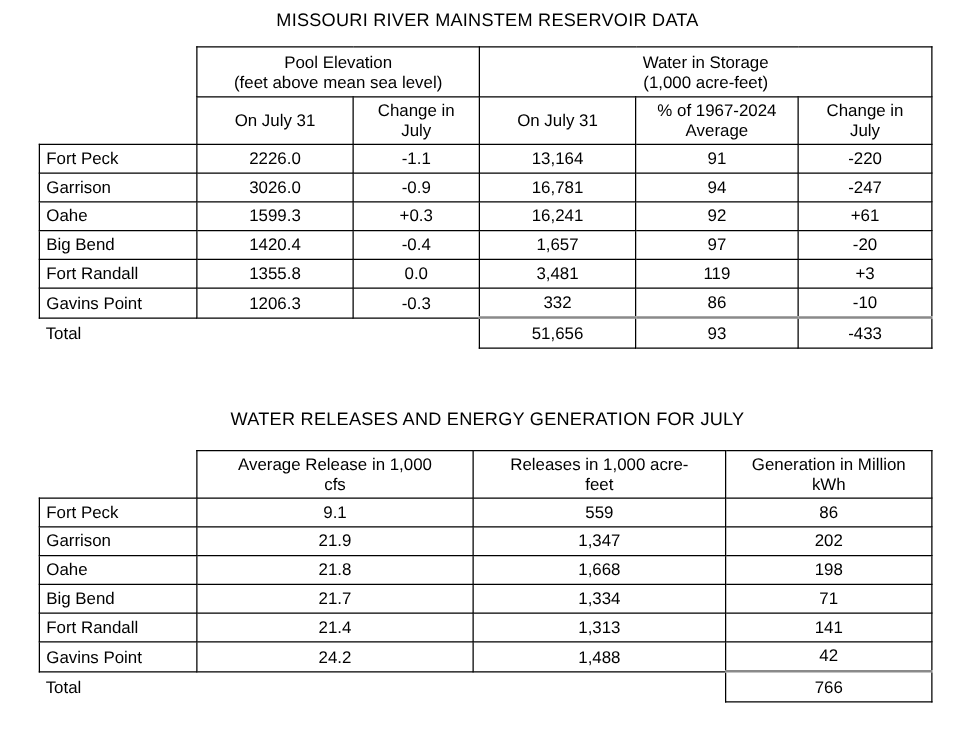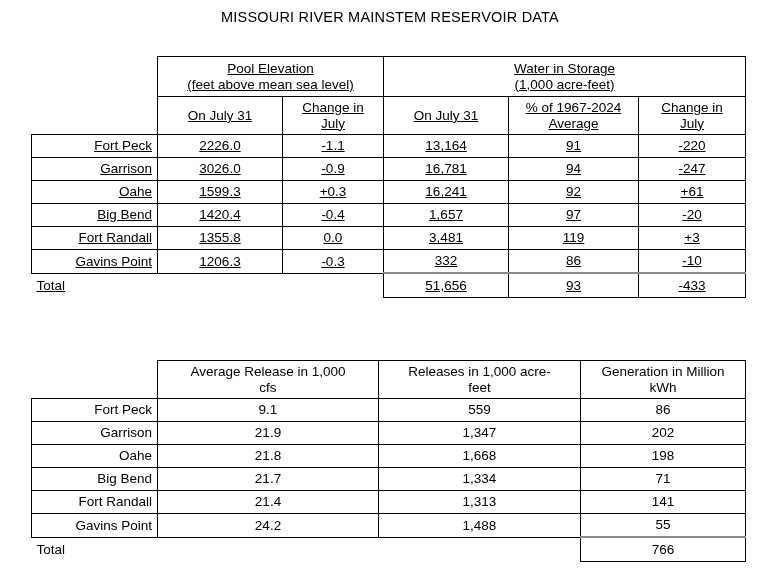--- a/index.html
+++ b/index.html
@@ -35,42 +35,42 @@
   #title-1 { top: 9px; }
   #title-2 { top: 328px; }
 
   table.rez {
     position: absolute;
     border-collapse: collapse;
     table-layout: fixed;
     font-size: 13.5px;
     color: #000;
   }
-  #table-1 { left: 31px; top: 56px; width: 714px; text-decoration: underline; }
+  #table-1 { left: 31px; top: 37px; width: 714px; }
   #table-2 { left: 31px; top: 360px; width: 714px; padding-left: 40px; }
 
   table.rez td, table.rez th {
     padding: 1px 5px;
     font-weight: normal;
     vertical-align: middle;
     line-height: 1.14;
   }
 
   
   .bx {
     border: 1.6px solid #000;
   }
   
   .blank {
     border: none;
     background: transparent;
   }
 
   .c  { text-align: center; }
-  .l  { text-align: right; }
+  .l  { text-align: left; }
 
   
   .grp {
     height: 40px;
   }
   
   .sub {
     height: 38px;
   }
   
@@ -211,20 +211,21 @@
 
       <tr>
         <td class="total-label" colspan="3">Total</td>
         <td class="total-cell c">51,656</td>
         <td class="total-cell c">93</td>
         <td class="total-cell c">-433</td>
       </tr>
     </tbody>
   </table>
 
+  <div class="report-title" id="title-2">WATER RELEASES AND ENERGY GENERATION FOR JULY</div>
 
   <table class="rez" id="table-2">
     <colgroup>
       <col class="w-name2">
         <col class="w-ar">
         <col class="w-rel">
         <col class="w-gen">
     </colgroup>
     <tbody>
       <tr class="sub">
@@ -270,21 +271,21 @@
       <tr class="datarow">
         <td class="bx l">Fort Randall</td>
         <td class="bx c">21.4</td>
         <td class="bx c">1,313</td>
         <td class="bx c">141</td>
       </tr>
       <tr class="datarow">
         <td class="bx l">Gavins Point</td>
         <td class="bx c">24.2</td>
         <td class="bx c">1,488</td>
-        <td class="bx c">55</td>
+        <td class="bx c">42</td>
       </tr>
 
       <tr>
         <td class="total-label" colspan="3">Total</td>
         <td class="total-cell c">766</td>
       </tr>
     </tbody>
   </table>
 
 </div>

